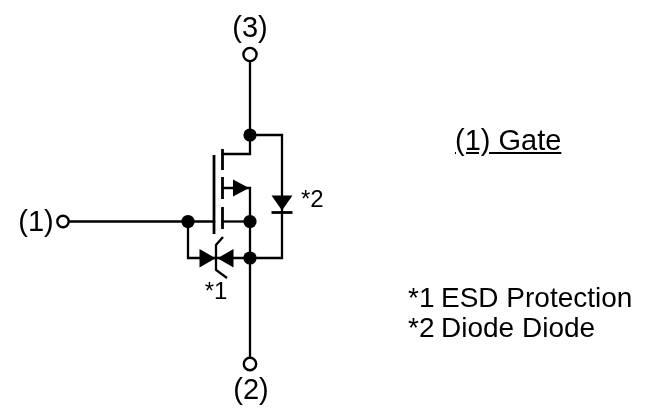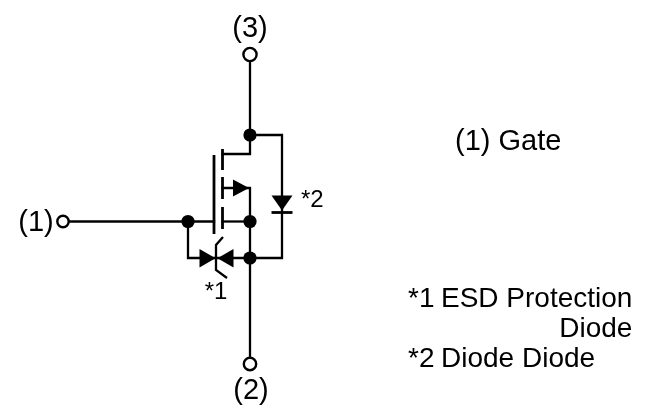--- a/index.html
+++ b/index.html
@@ -14,27 +14,27 @@
   .zbar{stroke:#000;stroke-width:2.3;fill:none;stroke-linejoin:miter;}
   .solid{fill:#000;stroke:none;}
   .dot {fill:#000;stroke:none;}
   .term{fill:#fff;stroke:#000;stroke-width:2.4;}
   text.t{fill:#000;font-family:"Liberation Sans",sans-serif;}
   .t-big{font-size:29px;}
   .t-ref{font-size:24px;}
   
   .legend{
     position:absolute;left:455px;top:121px;
-    font-size:29px;line-height:39px;white-space:nowrap;
+    font-size:29px;line-height:39px;white-space:nowrap;text-decoration:underline;
   }
   
   .notes{position:absolute;left:408px;top:283px;font-size:28px;line-height:30px;}
   .note{display:flex;}
   .note-ref{flex:none;width:33px;}
-  .note-text{white-space:nowrap;text-align:right;}
+  .note-text{white-space:nowrap;}
 </style>
 </head>
 <body>
 
 <div class="stage">
 
   <svg class="circuit" width="665" height="411" viewBox="0 0 665 411">
 
     <g>
 
@@ -92,21 +92,21 @@
     <text class="t t-ref" x="301" y="207" text-anchor="start">*2</text>
   </svg>
 
   <div class="legend">
     <div>(1) Gate</div>
   </div>
 
   <div class="notes">
     <div class="note">
       <span class="note-ref">*1</span>
-      <span class="note-text"><span>ESD Protection</span><br><span>Diode</span></span>
+      <span class="note-text"><span>ESD Protection</span><br></span>
     </div>
     <div class="note">
       <span class="note-ref">*2</span>
       <span class="note-text"><span>Diode Diode</span></span>
     </div>
   </div>
 
 </div>
 
 </body></html>

